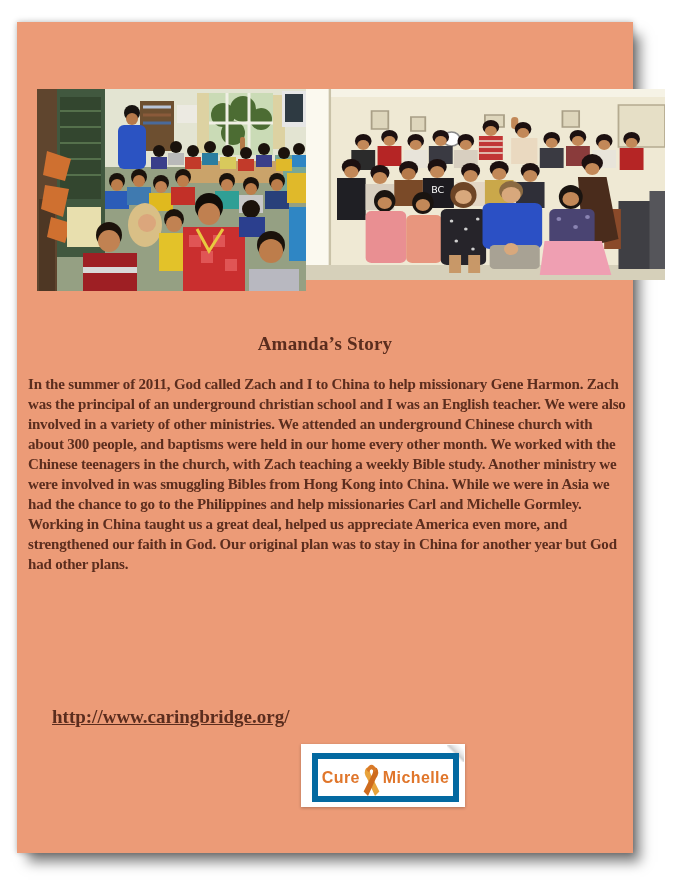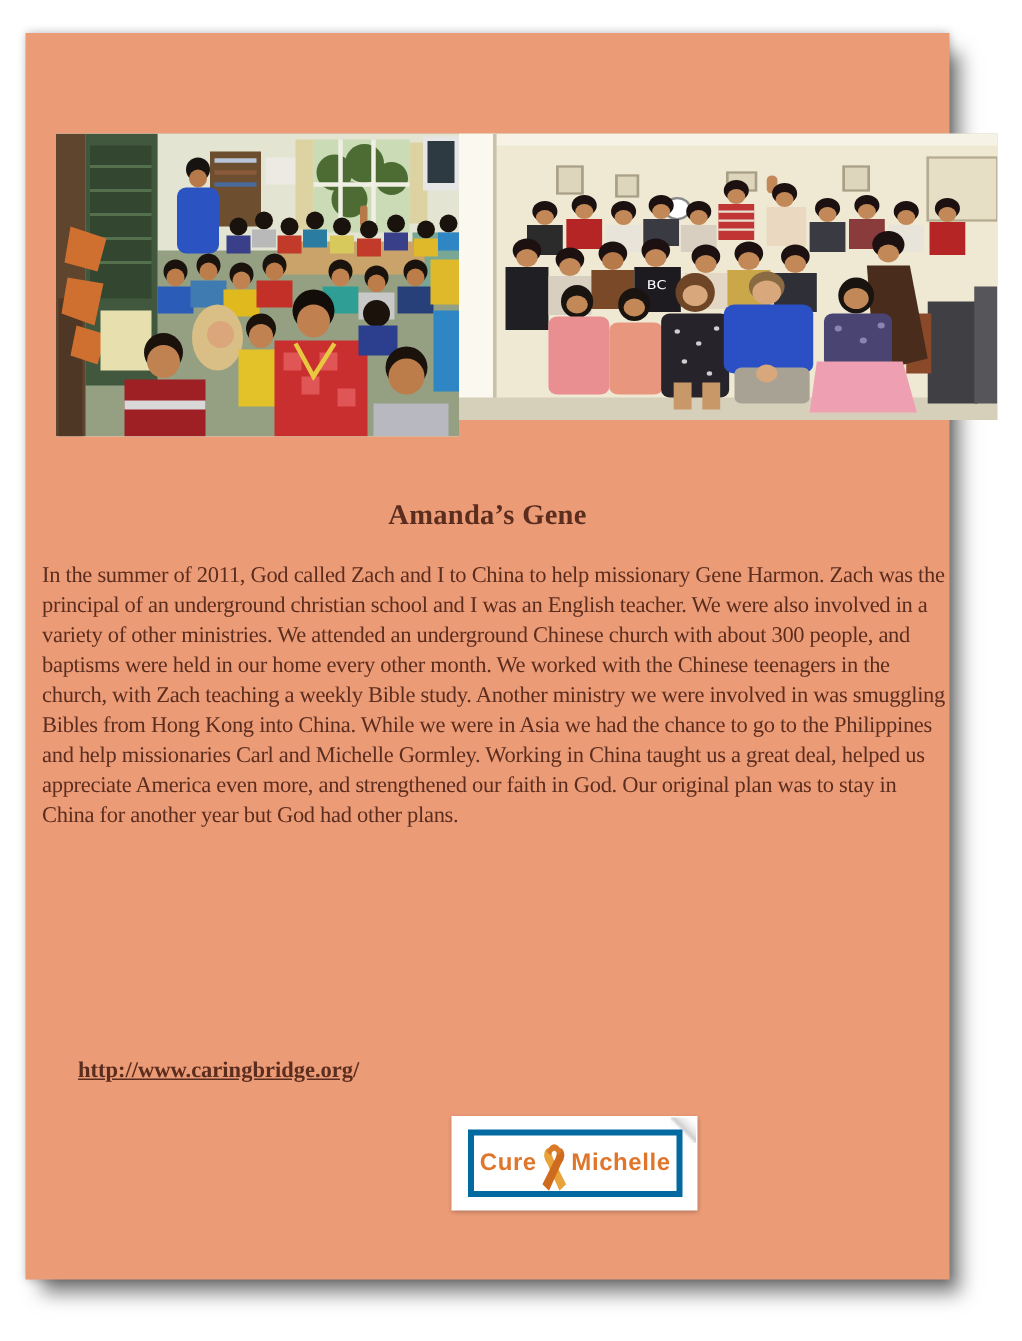--- a/index.html
+++ b/index.html
@@ -16,36 +16,36 @@
   .photo svg{display:block;width:100%;height:100%;}
   .photo-left{left:20px;top:67px;width:269px;height:202px;}
   .photo-right{left:289px;top:67px;width:359px;height:191px;}
   .page-title{
     position:absolute;left:0;top:311px;width:616px;margin:0;
     text-align:center;font-size:19px;font-weight:700;color:#5B2D1E;
     letter-spacing:.2px;
   }
   .story{
     position:absolute;left:11px;top:352px;width:602px;margin:0;
-    font-size:15px;line-height:20px;font-weight:400;color:#5B2D1E;
+    font-size:15px;line-height:20px;font-weight:700;color:#5B2D1E;
     letter-spacing:-.2px;text-align:left;
   }
   .link-line{
-    position:absolute;left:35px;top:684px;font-size:15px;font-weight:700;
+    position:absolute;left:35px;top:684px;font-size:19px;font-weight:700;
     color:#5B2D1E;
   }
   .link-line a{color:#5B2D1E;text-decoration:underline;cursor:pointer;}
   .link-line .slash{text-decoration:none;}
   .logo-box{
     position:absolute;left:284px;top:722px;width:164px;height:63px;
     background:#ffffff;box-shadow:0 1px 3px rgba(0,0,0,.25);
   }
   .logo-inner{
     position:absolute;left:11px;top:9px;width:135px;height:37px;
-    background:#ffffff;border:4px solid #0369a1;
+    background:#ffffff;border:6px solid #0369a1;
     display:flex;align-items:center;justify-content:center;gap:3px;
     overflow:visible;
   }
   .logo-word{
     font-family:"Liberation Sans", sans-serif;
     font-size:16px;font-weight:600;color:#E0762B;letter-spacing:.4px;
     white-space:nowrap;line-height:1;
   }
   .ribbon{width:21px;height:40px;margin:0 -2px;position:relative;top:3px;flex:0 0 auto;}
   .page-curl{
@@ -303,21 +303,21 @@
         <g fill="#8a84b2">
             <circle cx="212" cy="130" r="2"></circle>
             <circle cx="226" cy="138" r="2"></circle>
             <circle cx="236" cy="128" r="2"></circle>
           </g>
         <path d="M200 152 L248 152 L256 186 L196 186 Z" fill="#ef9fb2"></path>
       </g>
     </svg>
   </div>
 
-  <h1 class="page-title">Amanda’s Gene</h1>
+  <h1 class="page-title">Amanda’s Story</h1>
 
   <p class="story">In the summer of 2011, God called Zach and I to China to help missionary Gene Harmon. Zach was the principal of an underground christian school and I was an English teacher. We were also involved in a variety of other ministries. We attended an underground Chinese church with about 300 people, and baptisms were held in our home every other month. We worked with the Chinese teenagers in the church, with Zach teaching a weekly Bible study. Another ministry we were involved in was smuggling Bibles from Hong Kong into China. While we were in Asia we had the chance to go to the Philippines and help missionaries Carl and Michelle Gormley. Working in China taught us a great deal, helped us appreciate America even more, and strengthened our faith in God. Our original plan was to stay in China for another year but God had other plans.</p>
 
   <div class="link-line">
     <a>http://www.caringbridge.org</a><span class="slash">/</span>
   </div>
 
   <div class="logo-box">
     <div class="page-curl"></div>
     <div class="logo-inner">

